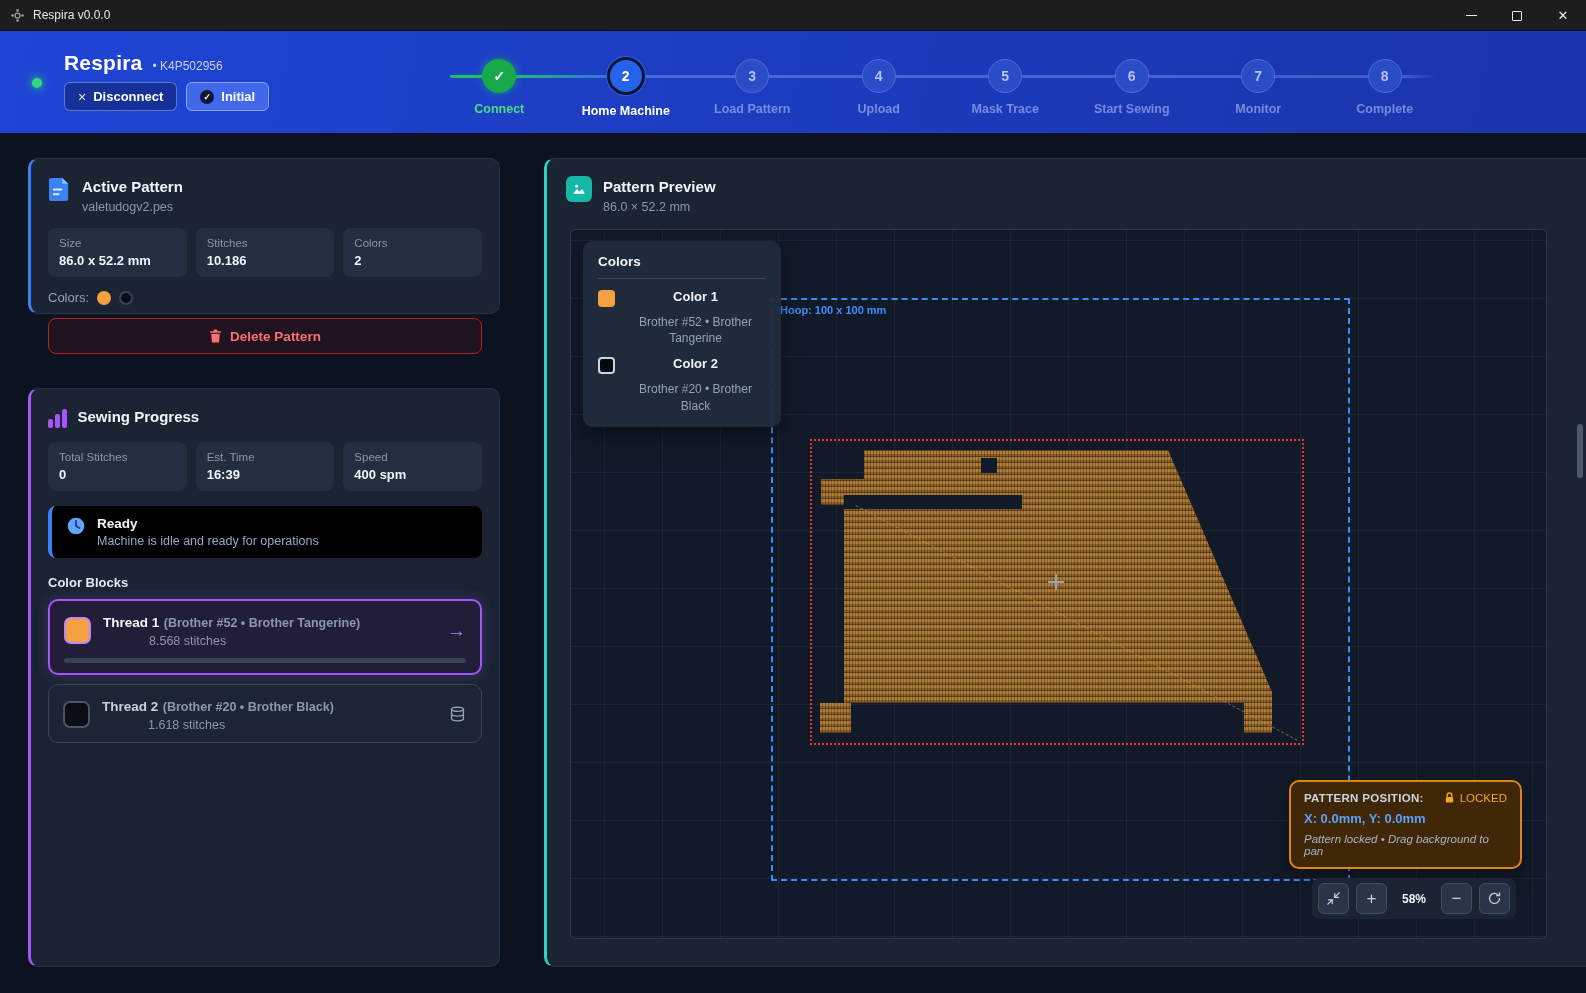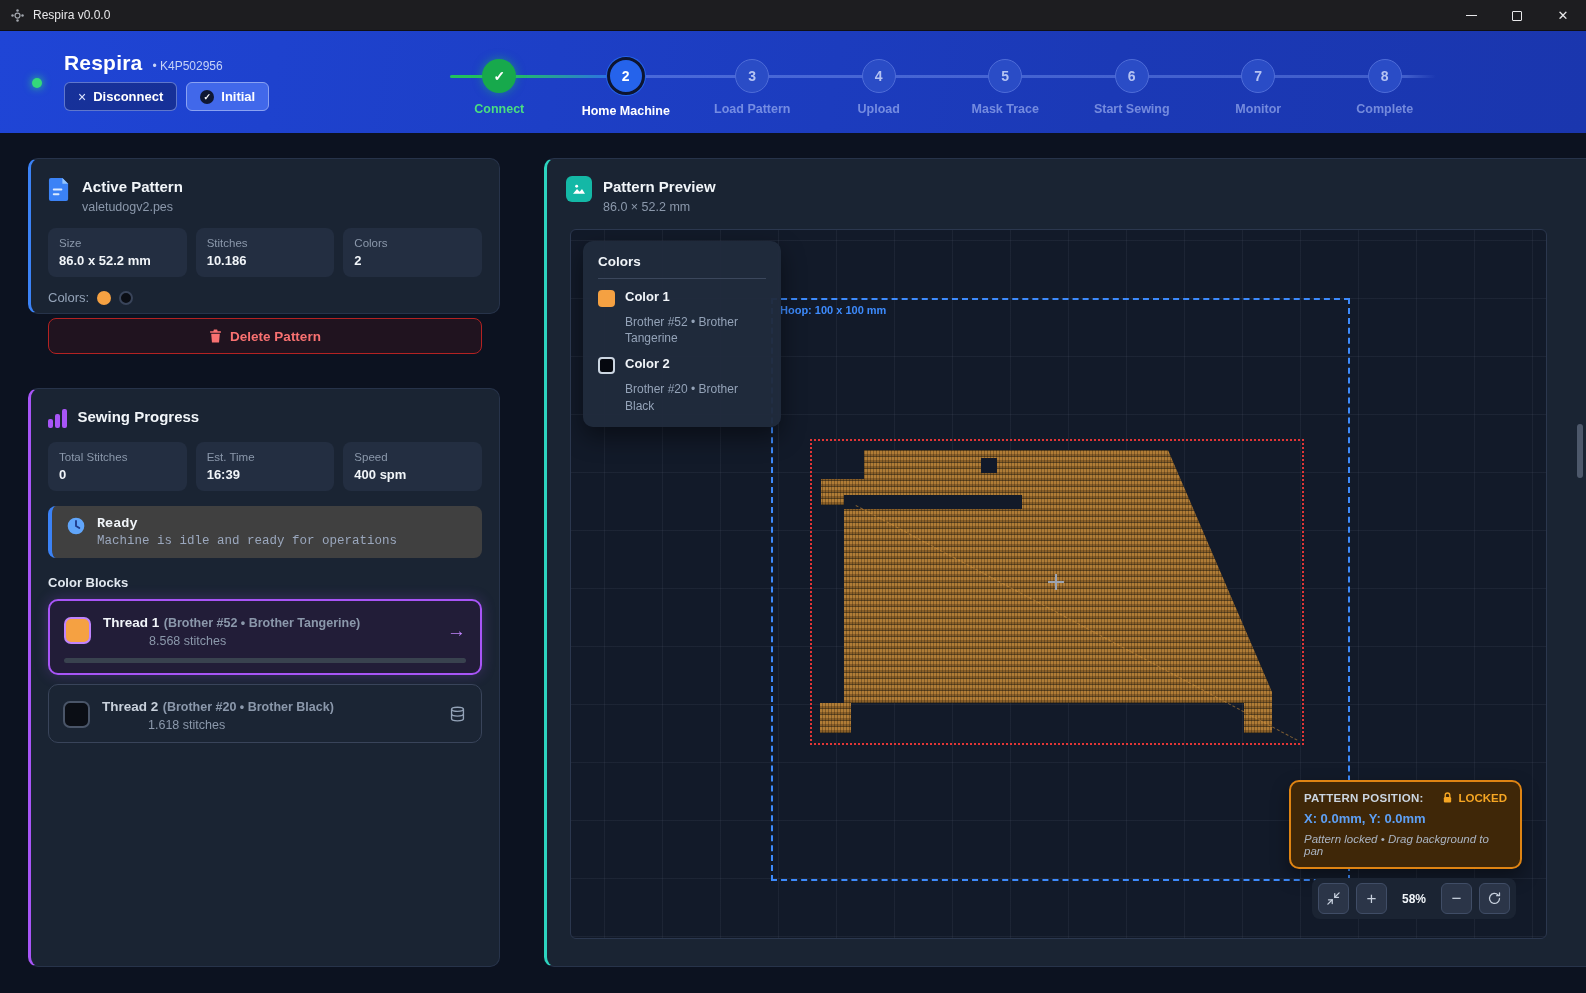--- a/index.html
+++ b/index.html
@@ -68,22 +68,22 @@
 
   .colors-row { display:flex; align-items:center; gap:8px; margin:13px 17px 0 17px; font-size:13px; color:#94a3b8; }
   .dot { width:14px; height:14px; border-radius:50%; }
   .dot-orange { background:#f5a142; }
   .dot-black { background:#0b0e15; border:2px solid #39445a; }
 
   .delete-btn { margin:13px 17px 0 17px; height:36px; border:1px solid #b42222; background:rgba(150,30,30,.15);
                 border-radius:8px; display:flex; align-items:center; justify-content:center; gap:8px;
                 color:#f87171; font-size:13.5px; font-weight:bold; cursor:pointer; }
 
-  .status-banner { margin:15px 17px 0 17px; background:#404040; border-left:4px solid #3b82f6; border-radius:8px;
-                   padding:10px 14px; display:flex; gap:11px; align-items:flex-start;font-family:Liberation Mono, monospace; }
+  .status-banner { margin:15px 17px 0 17px; background:#000000; border-left:4px solid #3b82f6; border-radius:8px;
+                   padding:10px 14px; display:flex; gap:11px; align-items:flex-start; }
   .status-title { font-size:13.5px; font-weight:bold; color:#f1f5f9; }
   .status-desc { font-size:12.5px; color:#9aa7bd; margin-top:3px; }
 
   .blocks-label { margin:17px 17px 0 17px; font-size:13px; font-weight:bold; color:#e2e8f0; }
 
   .thread { margin:9px 17px 0 17px; border-radius:10px; padding:12px 14px 10px 14px; cursor:pointer; position:relative; }
   .thread.active { border:2px solid #a855f7; background:#221d38; box-shadow:0 0 14px rgba(168,85,247,.25); }
   .thread.idle { border:1px solid #39445a; background:#1b2534; }
   .thread-row { display:flex; align-items:center; gap:12px; }
   .thread-swatch { width:27px; height:27px; border-radius:7px; flex:none; }
@@ -124,34 +124,34 @@
                   border-top:1.5px dashed rgba(215,150,60,.55); transform:rotate(28deg); transform-origin:0 0; }
   .crosshair { position:absolute; left:477px; top:344px; width:16px; height:16px; }
   .crosshair::before { content:""; position:absolute; left:0; top:7px; width:16px; height:1.6px; background:#9aa3b2; }
   .crosshair::after { content:""; position:absolute; left:7px; top:0; width:1.6px; height:16px; background:#9aa3b2; }
 
   
   .legend { position:absolute; left:12px; top:11px; width:198px; background:rgba(32,43,60,.96);
             border-radius:10px; padding:13px 15px; box-shadow:0 10px 24px rgba(0,0,0,.45); }
   .legend-title { font-size:13.5px; font-weight:bold; color:#f1f5f9; }
   .legend-hr { border:none; border-top:1px solid #3b475c; margin:9px 0 2px 0; }
-  .legend-entry { display:flex; gap:10px; margin-top:10px; align-items:flex-start; }
+  .legend-entry { display:flex; gap:10px; margin-top:10px; align-items:flex-start;text-align:center; }
   .legend-swatch { width:17px; height:17px; border-radius:4px; flex:none; margin-top:1px; }
   .lg-orange { background:#f5a142; }
   .lg-black { background:#05080f; border:2px solid #cbd5e1; }
   .legend-name { font-size:13px; font-weight:bold; color:#f1f5f9; }
   .legend-desc { font-size:12px; color:#94a3b8; line-height:1.35; margin-top:10px; }
 
   
   .pos-overlay { position:absolute; right:24px; top:550px; width:233px; background:#3f2708;
                  border:2px solid #df8413; border-radius:10px; padding:10px 13px;
                  box-shadow:0 8px 18px rgba(0,0,0,.4); }
   .pos-row1 { display:flex; align-items:center; justify-content:space-between; }
   .pos-label { font-size:11.5px; font-weight:bold; color:#cbd5e1; letter-spacing:.3px; }
-  .pos-locked { display:flex; align-items:flex-start; gap:5px; font-size:11.5px; font-weight:bold; color:#f6a623; }
+  .pos-locked { display:flex; align-items:flex-start; gap:5px; font-size:11.5px; font-weight:normal; color:#f6a623; }
   .pos-coords { margin-top:7px; font-size:13px; font-weight:bold; color:#5ea0f5; }
   .pos-hint { margin-top:7px; font-size:11.5px; font-style:italic; color:#aab4c2; }
 
   
   .zoombar { position:absolute; right:30px; top:648px; height:41px; background:#1b2433; border-radius:8px;
              display:flex; align-items:center; gap:7px; padding:0 6px; }
   .zbtn { width:31px; height:31px; background:#2b3548; border:1px solid #404d66; border-radius:6px;
           display:flex; align-items:center; justify-content:center; color:#c8d1de; font-size:17px; cursor:pointer; }
   .zoom-level { font-size:12px; font-weight:bold; color:#f1f5f9; margin:0 8px; }
 

